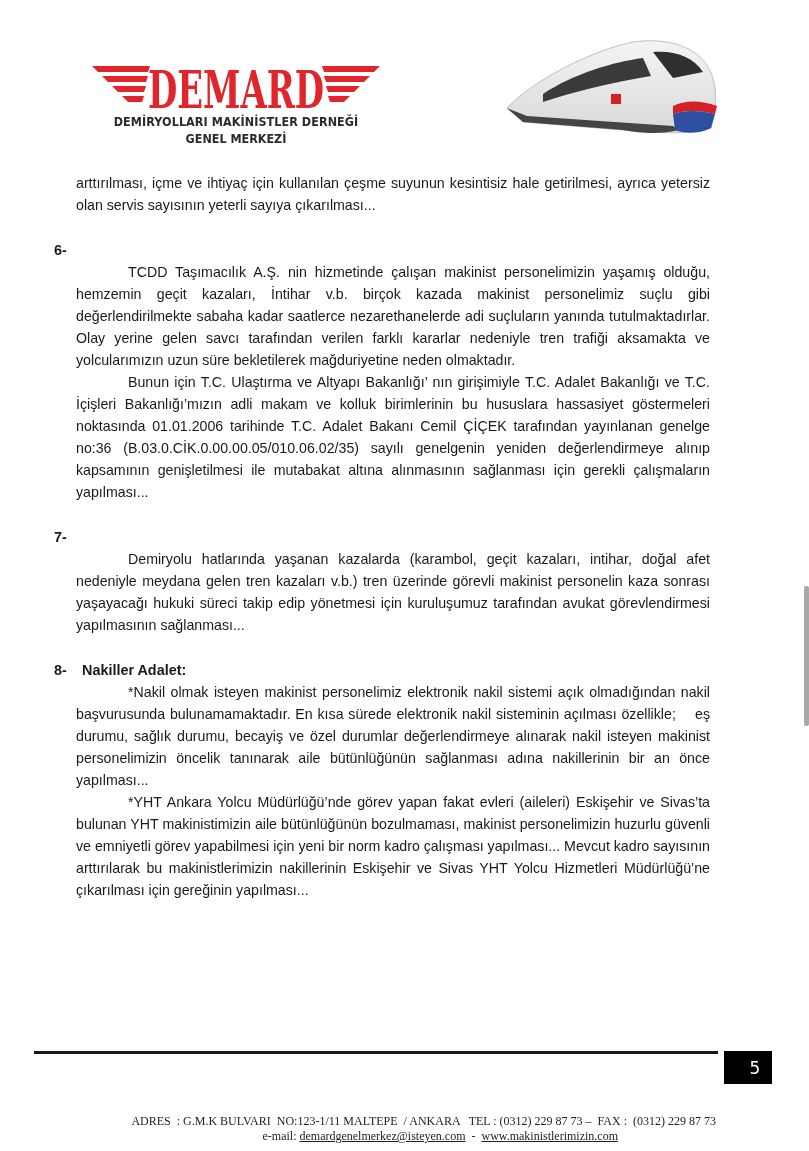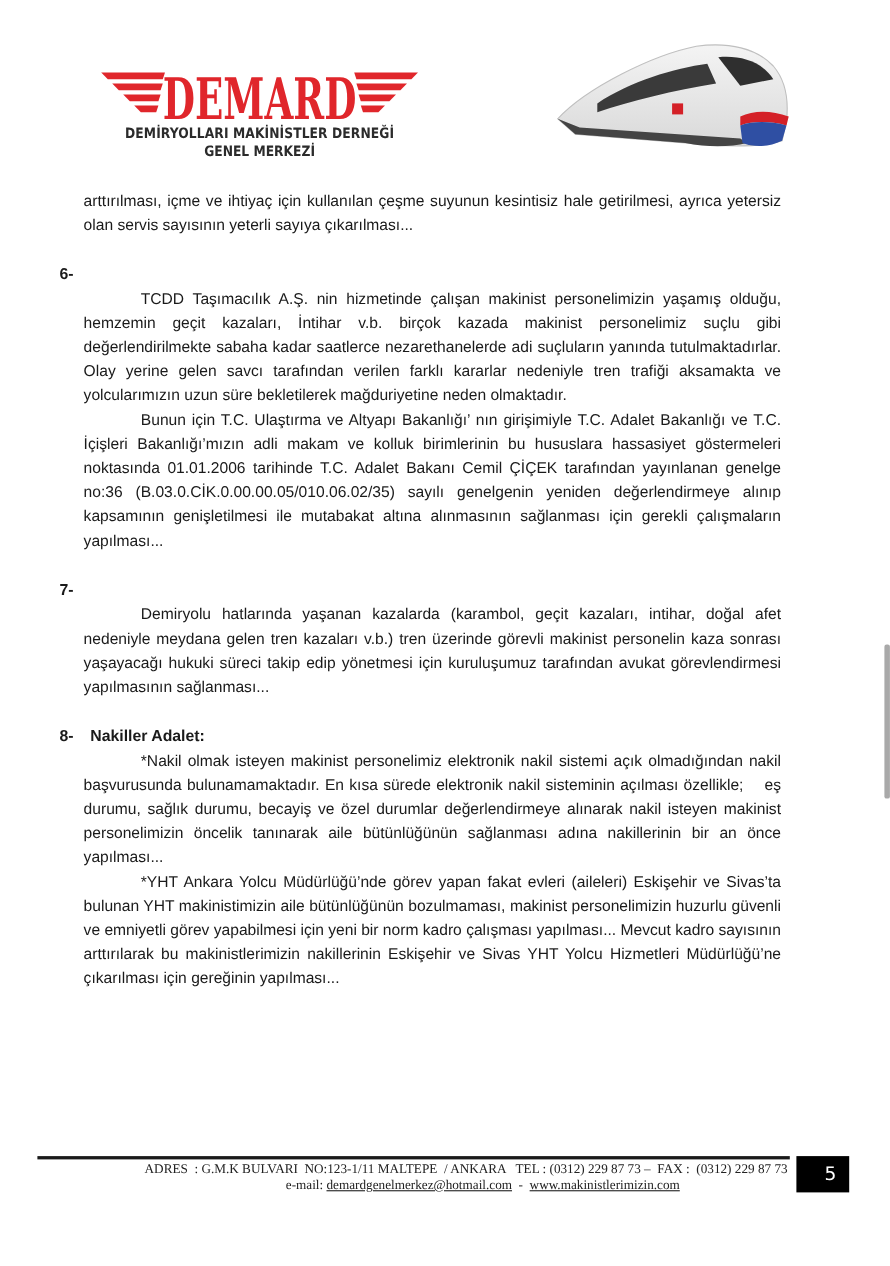--- a/index.html
+++ b/index.html
@@ -20,21 +20,21 @@
              font-family: "Liberation Sans", sans-serif; font-size: 14.2px; line-height: 22px; }
   .p { text-align: justify; margin: 0; padding-left: 22px; }
   .p.indent { text-indent: 52px; }
   .p.last { text-align-last: left; }
   .heading { font-weight: bold; margin: 0; display: flex; font-size: 14.4px; }
   .heading .num { width: 28px; }
   .gap { height: 23px; }
   b { font-weight: normal; }
 
   .footer-rule { position: absolute; left: 34px; top: 1051px; width: 684px; height: 3px; background: #1a1a1a; }
-  .footer { position: absolute; left: 34px; top: 1055px; width: 684px; text-align: right;
+  .footer { position: absolute; left: 34px; top: 1114px; width: 684px; text-align: right;
             font-family: "Liberation Serif", serif; font-size: 12px; line-height: 15px; color: #222; }
   .footer .line1 { padding-right: 2px; white-space: pre; }
   .footer .line2 { padding-right: 100px; white-space: pre; }
   .footer a { color: #222; text-decoration: underline; }
   .page-num { position: absolute; left: 724px; top: 1051px; width: 48px; height: 33px; background: #000;
               color: #fff; font-family: "DejaVu Sans", sans-serif; font-size: 17px;
               display: flex; align-items: center; justify-content: center; padding-left: 14px; box-sizing: border-box; }
   .scrollbar { position: absolute; left: 804px; top: 586px; width: 5px; height: 140px; background: #a9a9a9; border-radius: 2px; }
 </style>
 </head>
@@ -97,17 +97,17 @@
     <span class="num">8-</span>
     <span>Nakiller Adalet:</span>
   </div>
   <p class="p indent last"><span>*Nakil olmak isteyen makinist personelimiz elektronik nakil sistemi açık olmadığından nakil başvurusunda bulunamamaktadır. En kısa sürede elektronik nakil sisteminin açılması </span><b>özellikle;</b>&nbsp;&nbsp;&nbsp; <b>eş durumu, sağlık durumu, becayiş ve özel durumlar</b><span> değerlendirmeye alınarak nakil isteyen makinist personelimizin öncelik tanınarak aile bütünlüğünün sağlanması adına nakillerinin bir an önce yapılması...</span></p>
   <p class="p indent last">*YHT Ankara Yolcu Müdürlüğü’nde görev yapan fakat evleri (aileleri) Eskişehir ve Sivas’ta bulunan YHT makinistimizin aile bütünlüğünün bozulmaması, makinist personelimizin huzurlu güvenli ve emniyetli görev yapabilmesi için yeni bir norm kadro çalışması yapılması... Mevcut kadro sayısının arttırılarak bu makinistlerimizin nakillerinin Eskişehir ve Sivas YHT Yolcu Hizmetleri Müdürlüğü’ne çıkarılması için gereğinin yapılması...</p>
 </div>
 
 <div class="footer-rule"></div>
 <div class="footer">
   <div class="line1">ADRES  : G.M.K BULVARI  NO:123-1/11 MALTEPE  / ANKARA   TEL : (0312) 229 87 73 –  FAX :  (0312) 229 87 73</div>
-  <div class="line2"><span>e-mail: </span><a>demardgenelmerkez@hotmail.com</a><span>  -  </span><a>www.makinistlerimizin.com</a></div>
+  <div class="line2"><span>e-mail: </span><a>demardgenelmerkez@isteyen.com</a><span>  -  </span><a>www.makinistlerimizin.com</a></div>
 </div>
 <div class="page-num">5</div>
 
 <div class="scrollbar"></div>
 
 </body></html>

